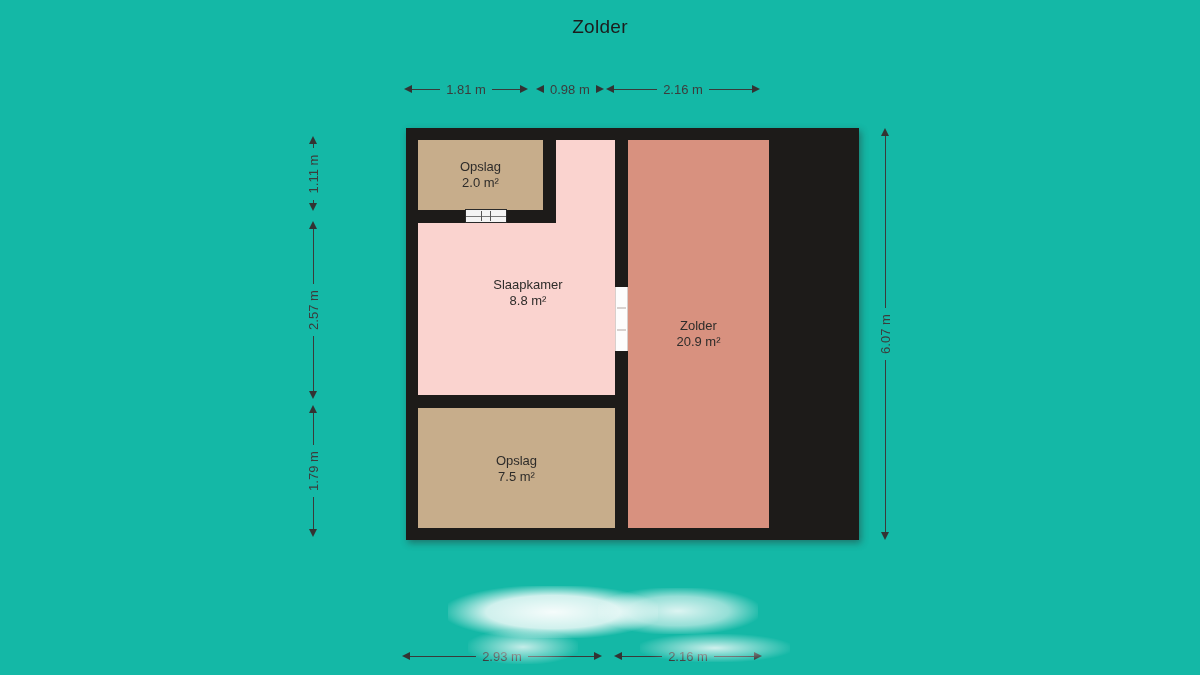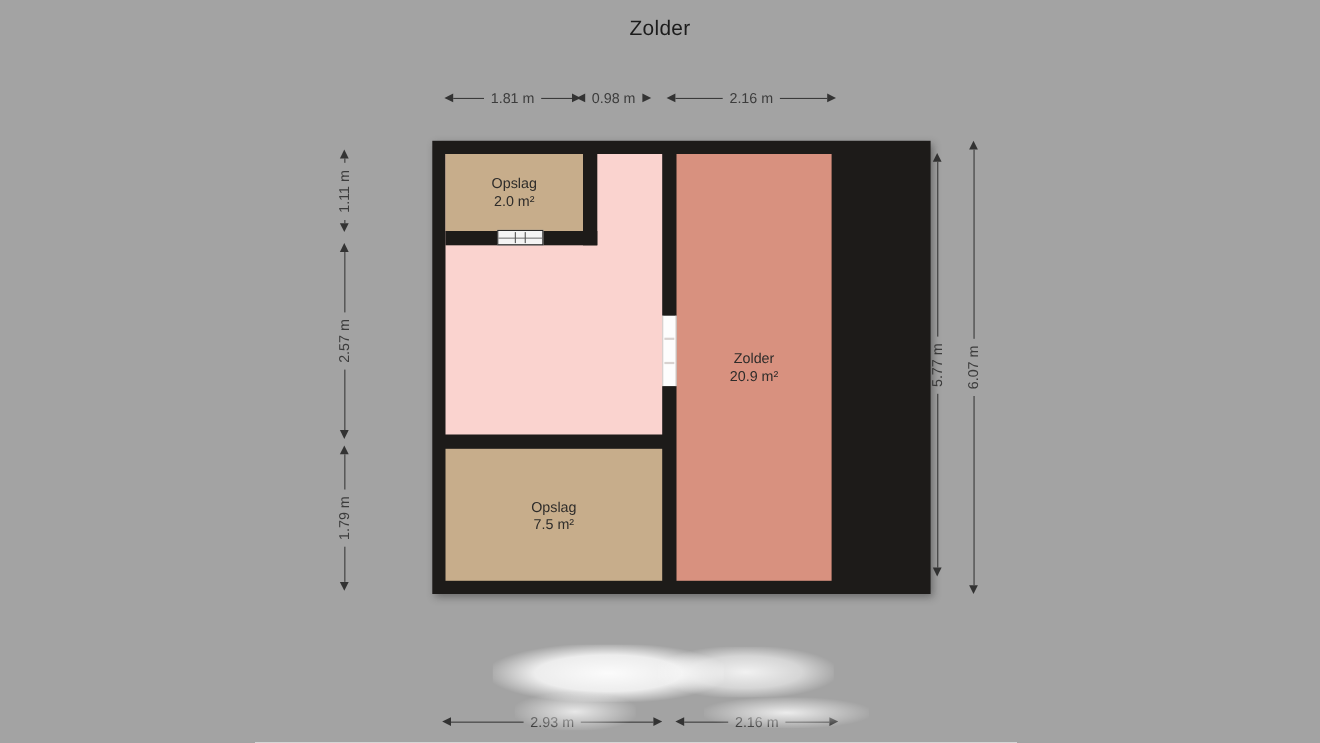--- a/index.html
+++ b/index.html
@@ -1,21 +1,21 @@
 <!DOCTYPE html>
 <html style="--wall: #1d1b19; --opslag: #c7ad8b; --slaapkamer: #fad3cf; --zolder: #d8917f; --dimtext: #3c3c3c;"><head>
 <meta charset="utf-8">
 <style>
   :root{
     --wall:#1d1b19; --opslag:#c7ad8b; --slaapkamer:#fad3cf; --zolder:#d8917f; --dimtext:#3c3c3c;
   }
   *{margin:0;padding:0;box-sizing:border-box;}
   html,body{background:#fff;}
   .stage{
-    position:relative;width:1200px;height:675px;background:#a3a3a3;overflow:hidden;
+    position:relative;width:1200px;height:675px;background:#14b8a6;overflow:hidden;
     font-family:"Liberation Sans", sans-serif;color:#222;
   }
   .title{
     position:absolute;left:0;top:16px;width:100%;text-align:center;
     font-size:19px;font-weight:500;color:#1c1c1c;letter-spacing:.3px;
   }
   
   .dim{position:absolute;display:flex;align-items:center;color:var(--dimtext);font-size:13px;}
   .dimh{height:16px;flex-direction:row;margin-top:44px;}
   .dimv{width:16px;flex-direction:column;}
@@ -25,21 +25,21 @@
   .ah{width:0;height:0;flex:0 0 auto;}
   .al{border-top:4px solid transparent;border-bottom:4px solid transparent;border-right:8px solid #333;}
   .ar{border-top:4px solid transparent;border-bottom:4px solid transparent;border-left:8px solid #333;}
   .au{border-left:4px solid transparent;border-right:4px solid transparent;border-bottom:8px solid #333;}
   .ad{border-left:4px solid transparent;border-right:4px solid transparent;border-top:8px solid #333;}
   .dl{padding:0 6px;white-space:nowrap;flex:0 0 auto;}
   .dvl{position:relative;width:16px;height:52px;flex:0 0 auto;}
   .dvl span{position:absolute;left:50%;top:50%;transform:translate(-50%,-50%) rotate(-90deg);white-space:nowrap;}
   
   .plan{
-    position:absolute;left:393px;top:128px;width:453px;height:412px;
+    position:absolute;left:406px;top:128px;width:453px;height:412px;
     background:var(--wall);box-shadow:2px 3px 7px rgba(40,40,40,.45);padding-left:40px;
   }
   .room{position:absolute;}
   .r-pink{background:var(--slaapkamer);}
   .r-tan{background:var(--opslag);}
   .r-salmon{background:var(--zolder);}
   .iwall{position:absolute;background:var(--wall);}
   .rlabel{
     position:absolute;text-align:center;font-size:13px;line-height:16px;color:#2e2c2a;
   }
@@ -76,21 +76,21 @@
 
   <div class="title">Zolder</div>
 
   <div class="dim dimh" style="left:404px;top:37px;width:124px;">
     <i class="ah al"></i>
       <i class="ln"></i>
     <span class="dl">1.81 m</span>
     <i class="ln"></i>
       <i class="ah ar"></i>
   </div>
-  <div class="dim dimh" style="left:524px;top:37px;width:66px;text-align:right;">
+  <div class="dim dimh" style="left:536px;top:37px;width:66px;text-align:right;">
     <i class="ah al"></i>
       <i class="ln"></i>
     <span class="dl">0.98 m</span>
     <i class="ln"></i>
       <i class="ah ar"></i>
   </div>
   <div class="dim dimh" style="left:606px;top:37px;width:154px;">
     <i class="ah al"></i>
       <i class="ln"></i>
     <span class="dl">2.16 m</span>
@@ -179,20 +179,24 @@
     <div class="room r-salmon" style="left:222px;top:12px;width:141px;height:388px;"></div>
 
     <div class="room r-tan" style="left:12px;top:280px;width:197px;height:120px;"></div>
 
     <div class="door"></div>
 
     <div class="rlabel" style="left:12px;top:31px;width:125px;">
       <div>Opslag</div>
       <div>2.0 m²</div>
     </div>
+    <div class="rlabel" style="left:40px;top:149px;width:164px;">
+      <div>Slaapkamer</div>
+      <div>8.8 m²</div>
+    </div>
     <div class="rlabel" style="left:222px;top:190px;width:141px;">
       <div>Zolder</div>
       <div>20.9 m²</div>
     </div>
     <div class="rlabel" style="left:12px;top:325px;width:197px;">
       <div>Opslag</div>
       <div>7.5 m²</div>
     </div>
   </div>
 

